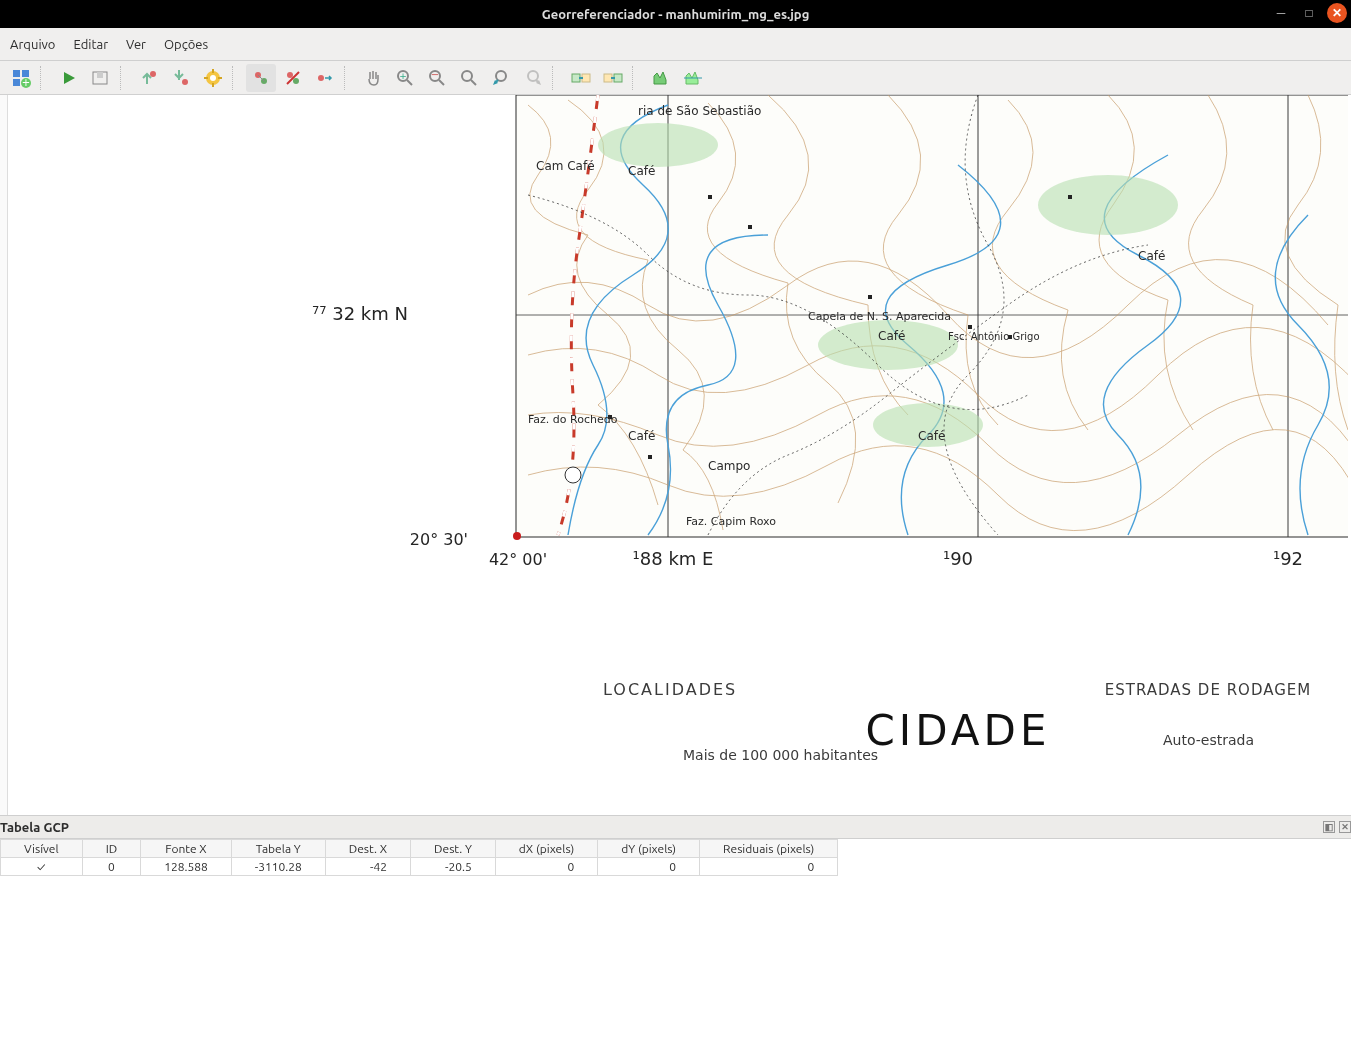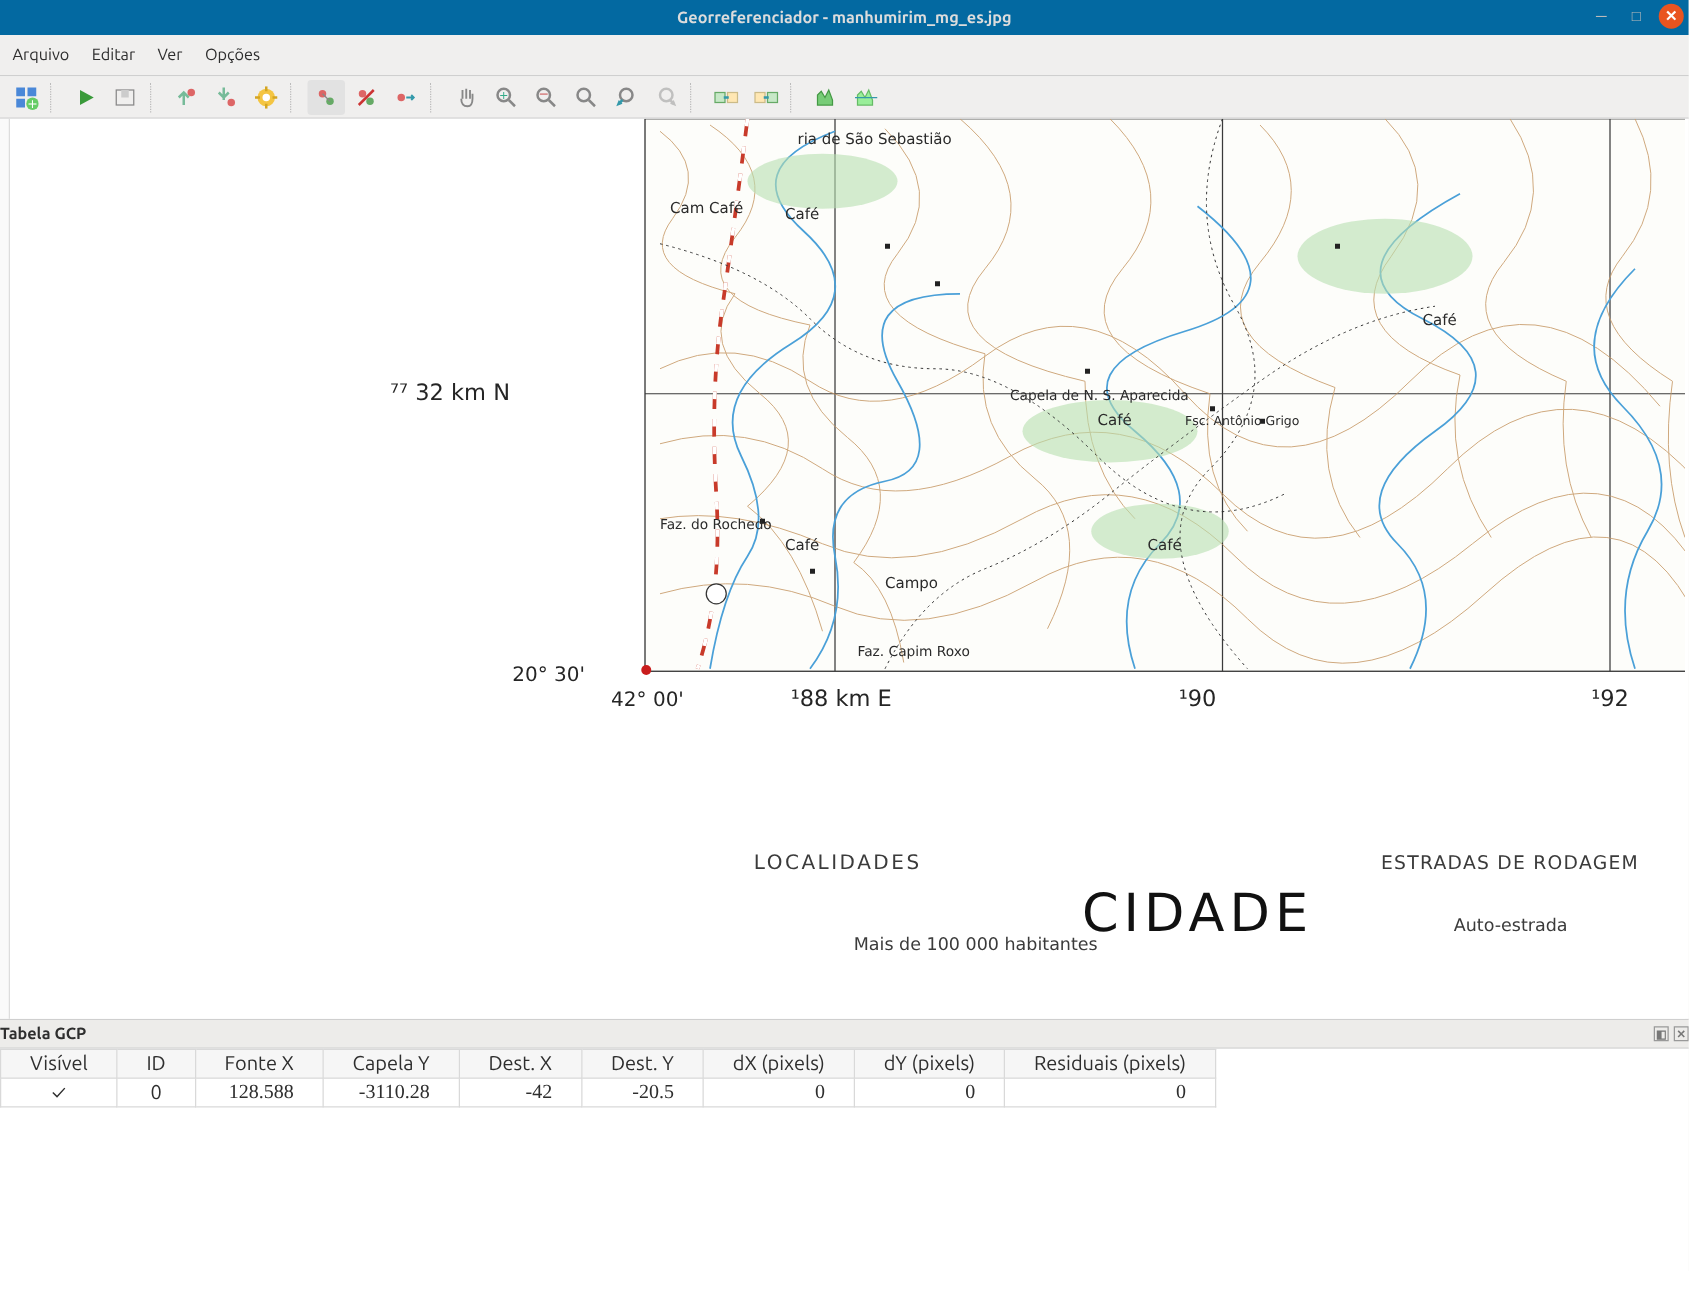--- a/index.html
+++ b/index.html
@@ -1,34 +1,34 @@
 <!DOCTYPE html>
 <html><head>
 <meta charset="utf-8">
 <style>
   * { box-sizing: border-box; margin: 0; padding: 0; }
   body { font-family: "Ubuntu", "Cantarell", sans-serif; font-size: 13px; background: #f6f5f4; width: 1351px; height: 1053px; overflow: hidden; color: #2e2e2e; }
-  .titlebar { background: #0369a1; color: #dcdcdc; height: 28px; display: flex; align-items: center; justify-content: center; position: relative; font-weight: bold; }
+  .titlebar { background: #000000; color: #dcdcdc; height: 28px; display: flex; align-items: center; justify-content: center; position: relative; font-weight: bold; }
   .titlebar .wincontrols { position: absolute; right: 4px; top: 3px; display: flex; gap: 8px; }
   .wc { width: 20px; height: 20px; border-radius: 50%; display: flex; align-items: center; justify-content: center; font-size: 12px; }
   .wc.min { color: #bbb; } .wc.max { color: #bbb; } .wc.close { background: #e95420; color: #fff; }
   .menubar { background: #f0efee; height: 26px; display: flex; align-items: center; padding: 16px 10px; gap: 18px; border-bottom: 1px solid #cfcfcf; }
   .menubar span { cursor: default; }
   .toolbar { background: #f0efee; height: 34px; display: flex; align-items: center; padding: 2px 6px; border-bottom: 1px solid #d0d0d0; gap: 2px; }
   .tbtn { width: 30px; height: 28px; display: flex; align-items: center; justify-content: center; border-radius: 3px; }
   .tsep { width: 10px; height: 24px; border-left: 1px dotted #bbb; margin: 0 2px; }
   .canvas { height: 720px; position: relative; display: flex; }
   .rulerbar { background: #fafafa; border-right: 1px solid #ddd; width: 8px; }
   .mapview { flex: 1; background: #fff; overflow: hidden; position: relative; }
   .gcp-header { background: #edecea; border-top: 1px solid #cfcfcf; border-bottom: 1px solid #cfcfcf; height: 24px; display:flex; align-items:center; justify-content:space-between; padding: 0 0; font-weight: bold; }
   .gcp-panel { background: #fff; height: 220px; overflow: auto; }
   table.gcp { border-collapse: collapse; width: 60%; }
-  table.gcp th, table.gcp td { border: 1px solid #d9d9d9; padding: 2px 23px; font-size: 16px; white-space: nowrap; }
+  table.gcp th, table.gcp td { border: 1px solid #d9d9d9; padding: 2px 23px; font-size: 12px; white-space: nowrap; }
   table.gcp th { background: #f6f6f6; font-weight: normal; text-align: center; }
-  table.gcp td.num { text-align: right; font-family: Liberation Serif, serif; }
+  table.gcp td.num { text-align: right; }
   table.gcp td.cen { text-align: center; }
   .statusbar { background: #f0efee; border-top: 1px solid #cfcfcf; height: 24px; display:flex; align-items:center; justify-content:flex-end; padding: 0 10px; gap: 20px; font-size: 12px; color: #333; }
   .legendtext { font-family: Georgia, "Times New Roman", serif; }
   .dockicons { display:flex; gap:4px; }
   .dockicons span { width:12px; height:12px; border:1px solid #999; font-size:9px; line-height:10px; text-align:center; color:#777; }
   svg text { font-family: "DejaVu Sans", sans-serif; }
 </style>
 </head>
 <body>
 
@@ -297,21 +297,21 @@
     <span>✕</span>
   </div>
 </div>
 <div class="gcp-panel">
   <table class="gcp">
     <thead>
         <tr>
       <th>Visível</th>
       <th>ID</th>
       <th>Fonte X</th>
-      <th>Capela Y</th>
+      <th>Tabela Y</th>
       <th>Dest. X</th>
       <th>Dest. Y</th>
       <th>dX (pixels)</th>
       <th>dY (pixels)</th>
       <th>Residuais (pixels)</th>
     </tr>
       </thead>
     <tbody>
         <tr>
       <td class="cen">✓</td>

